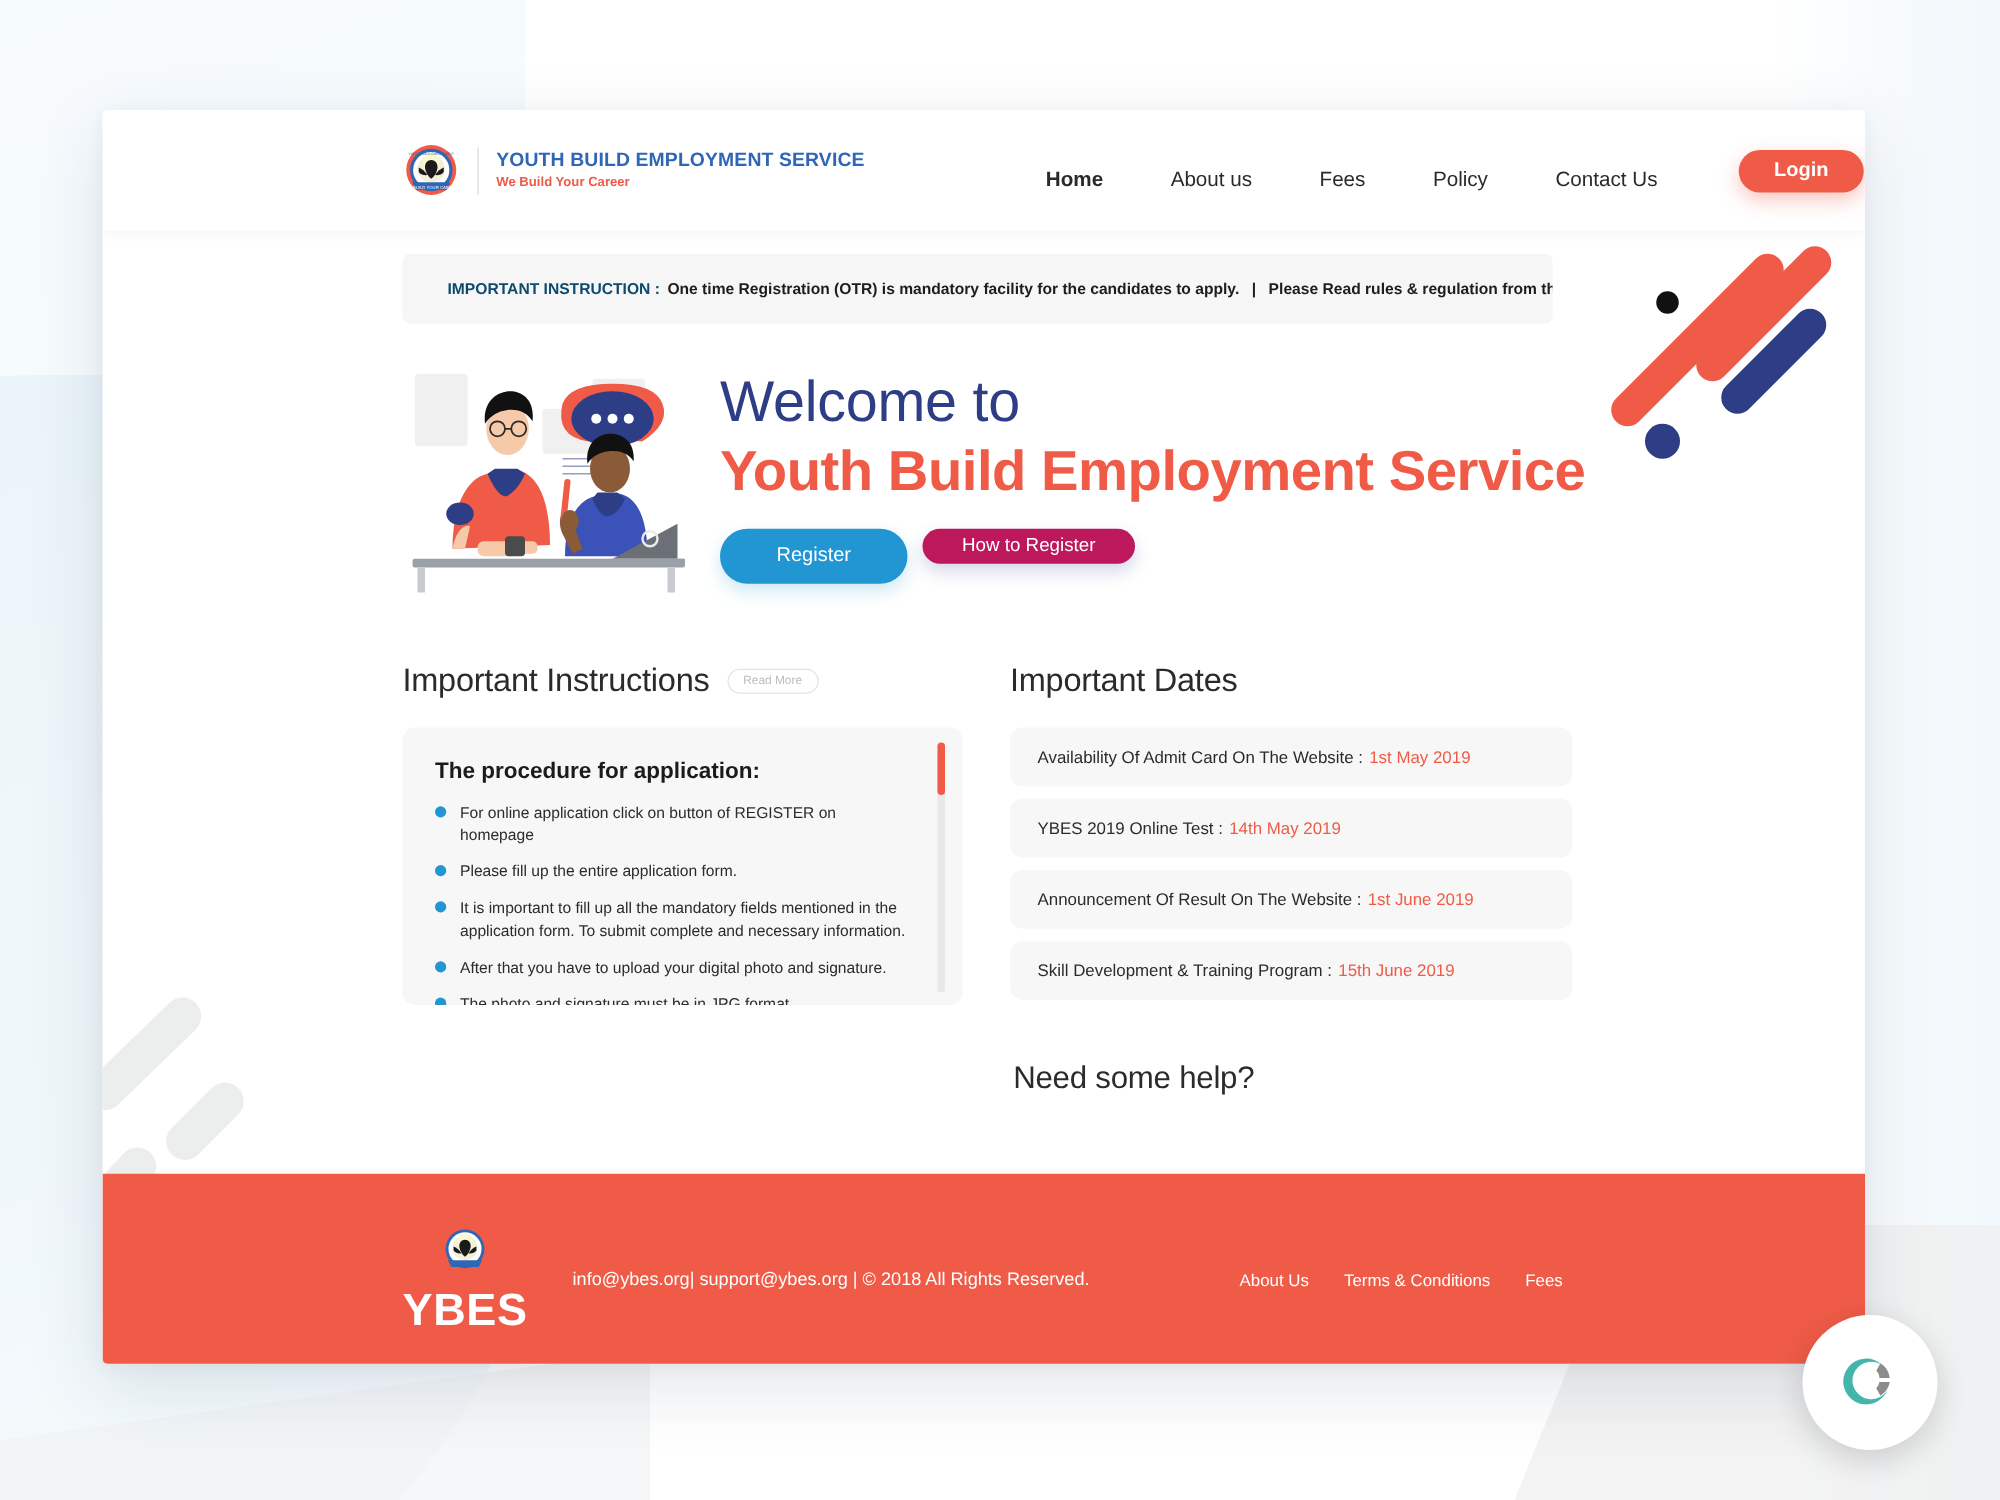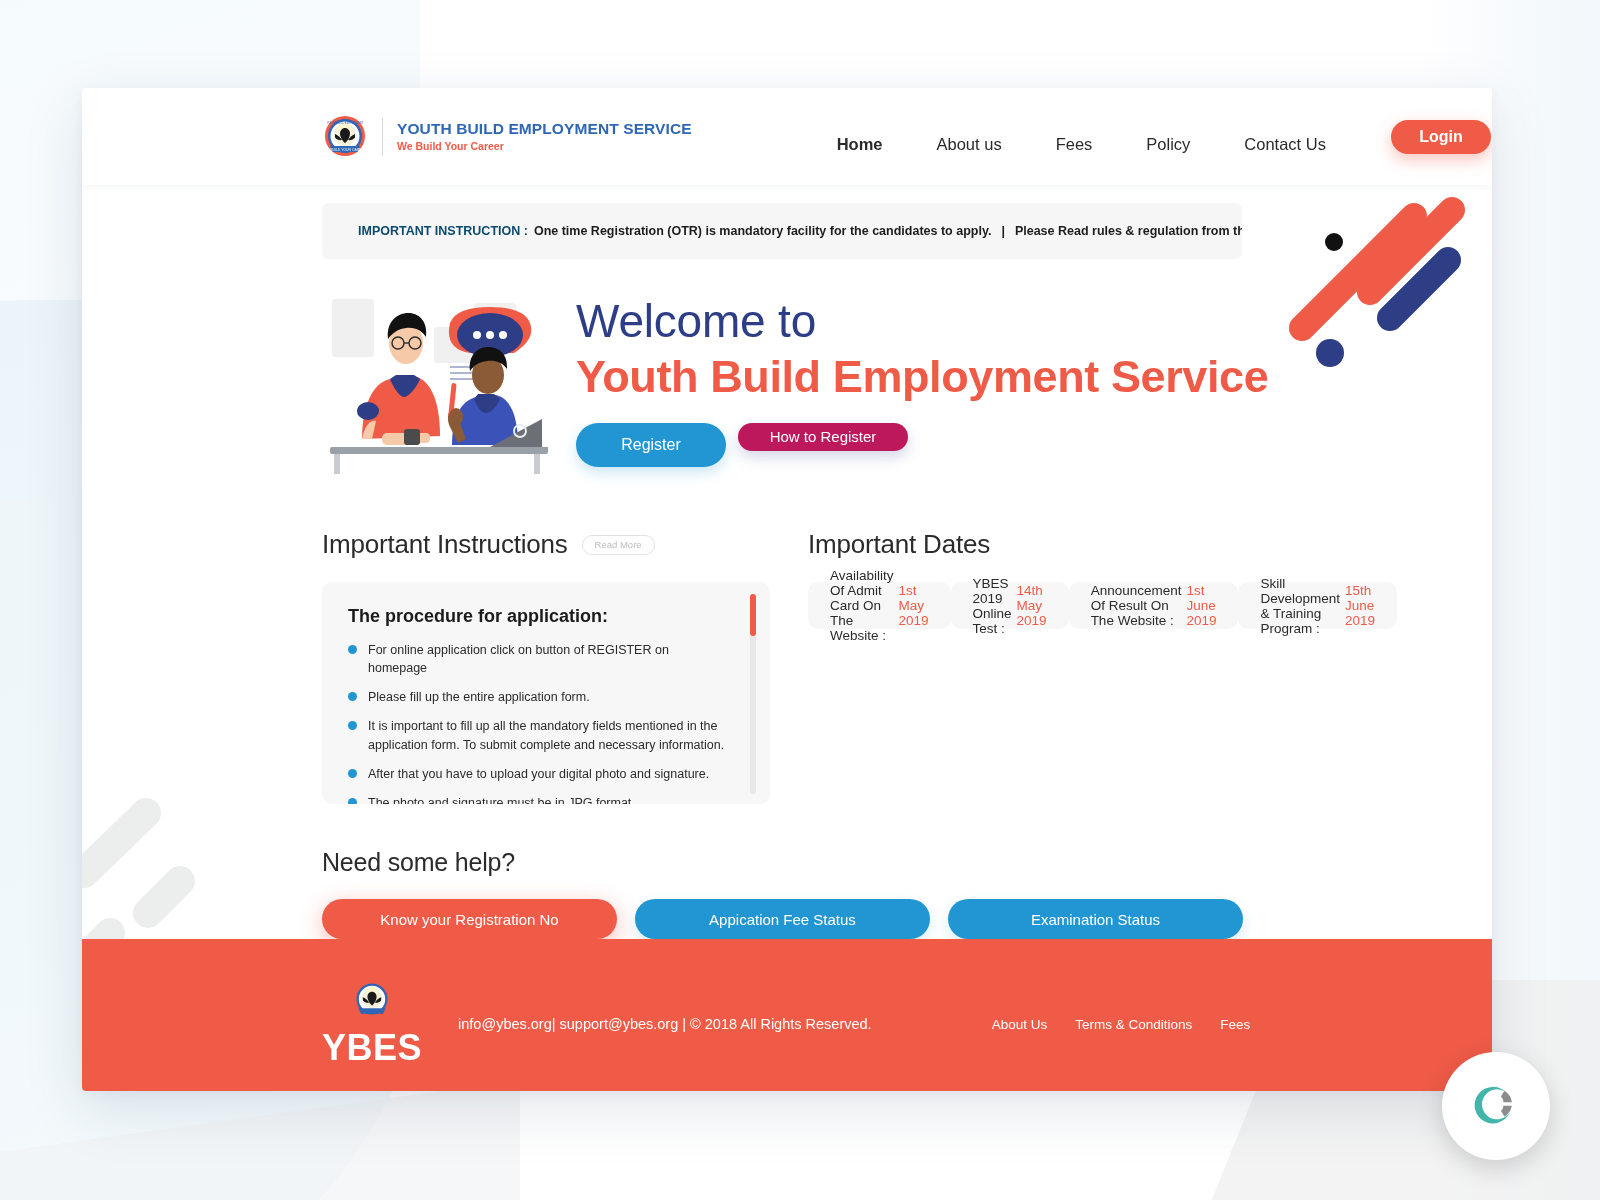--- a/index.html
+++ b/index.html
@@ -332,21 +332,21 @@
   .scroll-thumb {
     position: absolute;
     left: 0; top: 0;
     width: 6px;
     height: 42px;
     background: #ef5b47;
     border-radius: 3px;
     cursor: pointer;
   }
 
-  .dates-list { display: flex; flex-direction: row; }
+  .dates-list { display: flex; flex-direction: column; gap: 10px; }
   .date-item {
     background: #f7f7f7;
     border-radius: 10px;
     height: 47px;
     display: flex;
     align-items: center;
     padding: 0 22px;
     font-size: 13.5px;
     color: #2b2b2b;
     cursor: pointer;
@@ -354,20 +354,21 @@
   .date-value { color: #ef5b47; margin-left: 5px; }
 
   
   .help-section { margin-top: 44px; }
   .help-title {
     font-size: 25px;
     font-weight: 300;
     color: #2b2b2b;
     margin-bottom: 22px;
     letter-spacing: -.2px;
+    text-align: center;
   }
   .help-btns { display: flex; gap: 18px; }
   .help-btn {
     height: 40px;
     border: none;
     border-radius: 20px;
     color: #fff;
     font-size: 15px;
     cursor: pointer;
   }
@@ -622,25 +623,20 @@
             <div class="date-item">
               <span>Skill Development &amp; Training Program :</span>
               <span class="date-value">15th June 2019</span>
             </div>
           </div>
         </div>
       </div>
 
       <section class="help-section">
         <div class="help-title">Need some help?</div>
-        <div class="help-btns">
-          <button class="help-btn red">Know your Registration No</button>
-          <button class="help-btn blue">Appication Fee Status</button>
-          <button class="help-btn blue">Examination Status</button>
-        </div>
       </section>
     </div>
 
     <footer class="site-footer">
       <div class="footer-brand">
         <div class="footer-emblem">
           <svg viewBox="0 0 46 46" width="42" height="42">
             <circle cx="23" cy="22" r="20" fill="#ef5b47"></circle>
             <circle cx="23" cy="22" r="17" fill="#2f66b5"></circle>
             <circle cx="23" cy="22" r="14.5" fill="#ffffff"></circle>

